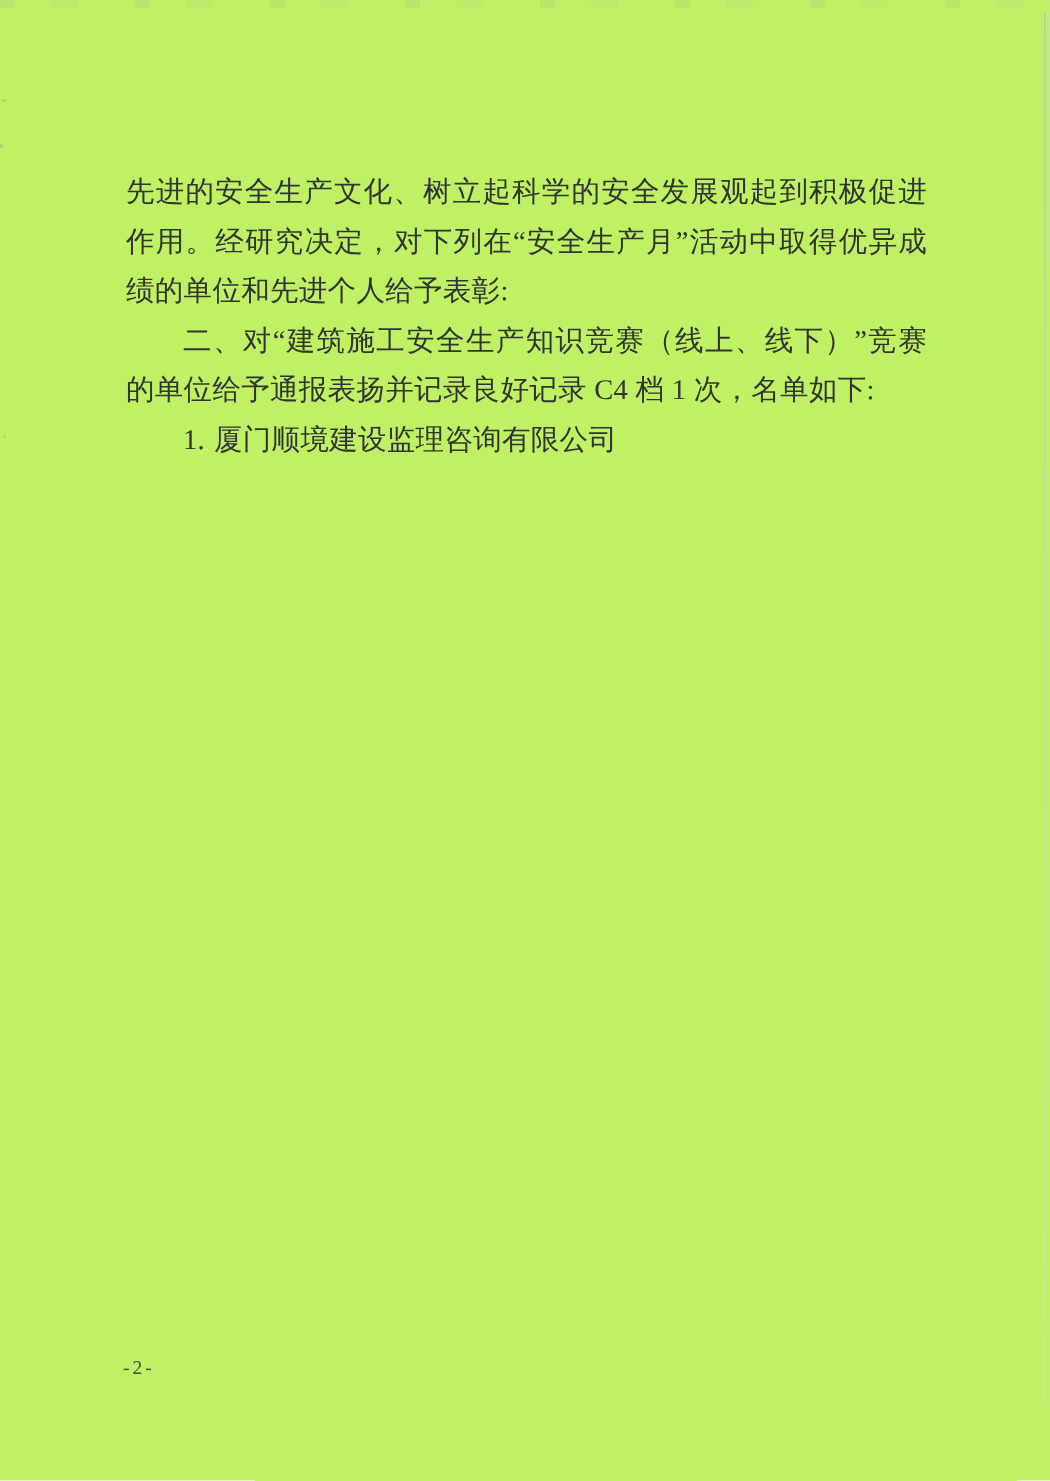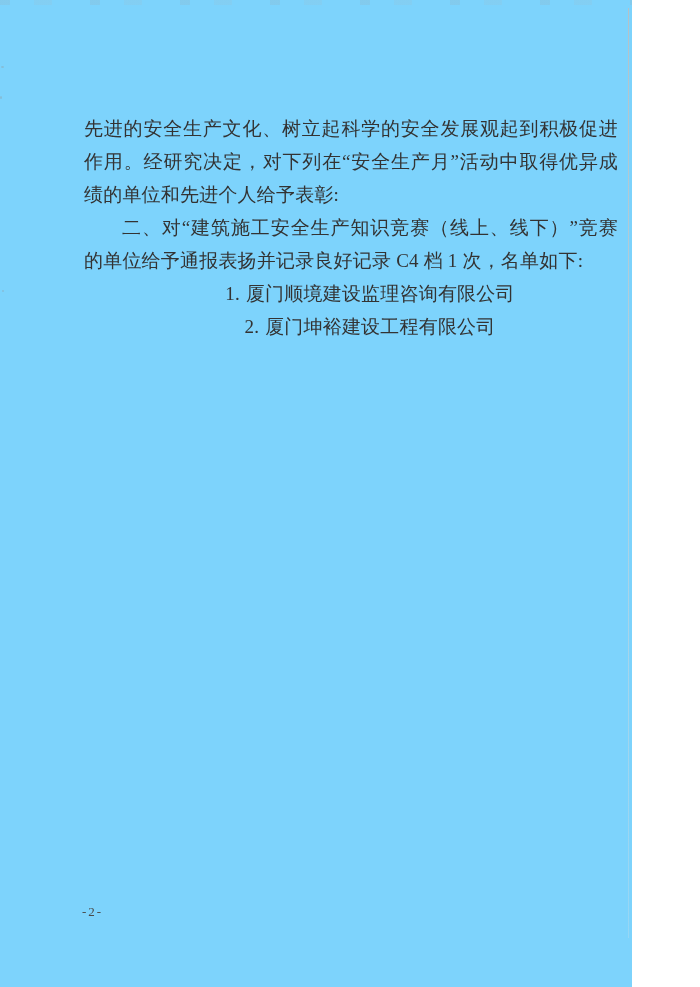--- a/index.html
+++ b/index.html
@@ -2,23 +2,23 @@
 <html><head>
 <meta charset="utf-8">
 <style>
   html, body {
     margin: 0;
     padding: 0;
     background: #ffffff;
   }
   .page {
     position: relative;
-    width: 632px;
+    width: 700px;
     height: 987px;
-    background: #7dd3fc;
+    background: #bef264;
     overflow: hidden;
     font-family: "Liberation Serif", "DejaVu Serif", serif;
   }
   
   .scan-noise-top {
     position: absolute;
     top: 0; left: 0;
     width: 100%; height: 5px;
     background: repeating-linear-gradient(
       90deg,
@@ -70,21 +70,21 @@
   }
   .para.continuation {
     text-indent: 0;
   }
   .company-list {
     margin: 0;
     padding: 0;
   }
   .list-row {
     text-indent: 2em;
-    text-align: center;
+    text-align: left;
     white-space: nowrap;
   }
   .list-row .no {
     margin-right: 6px;
   }
   .page-number {
     position: absolute;
     left: 82px;
     top: 904px;
     font-size: 13px;
@@ -110,22 +110,19 @@
     <p class="para continuation">先进的安全生产文化、树立起科学的安全发展观起到积极促进作用。经研究决定，对下列在“安全生产月”活动中取得优异成绩的单位和先进个人给予表彰:</p>
 
 
 
     <p class="para">二、对“建筑施工安全生产知识竞赛（线上、线下）”竞赛的单位给予通报表扬并记录良好记录 C4 档 1 次，名单如下:</p>
 
     <div class="company-list">
       <div class="list-row">
         <span class="no">1.</span><span>厦门顺境建设监理咨询有限公司</span>
       </div>
-      <div class="list-row">
-        <span class="no">2.</span><span>厦门坤裕建设工程有限公司</span>
-      </div>
     </div>
 
   </main>
 
   <div class="page-number">-2-</div>
 
 </div>
 
 </body></html>

